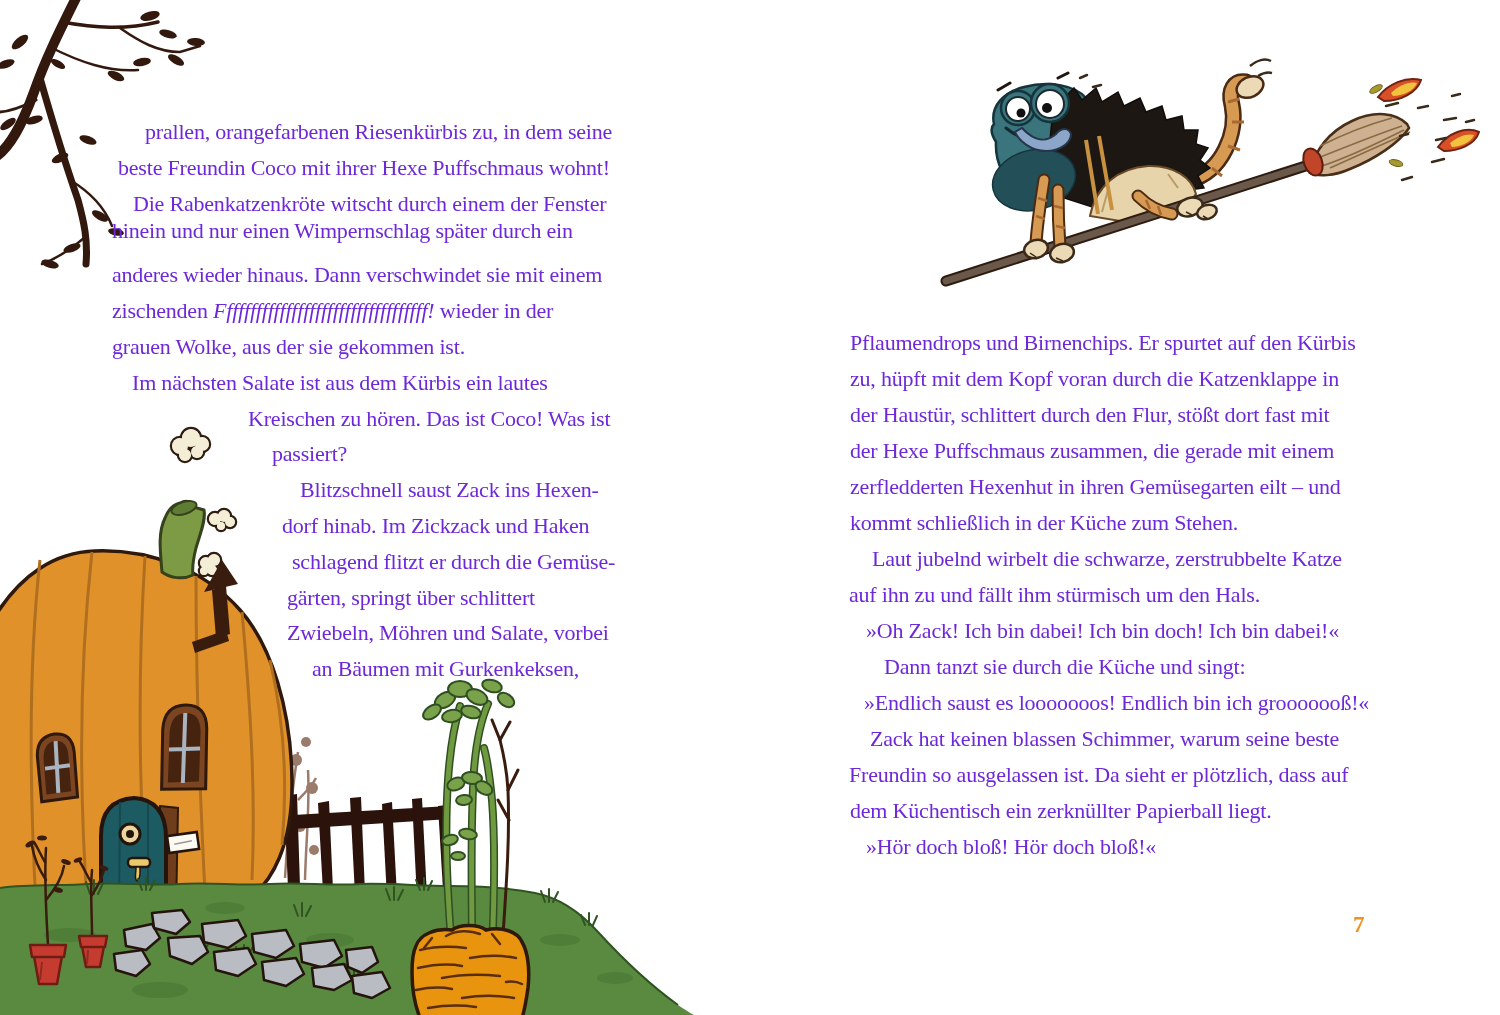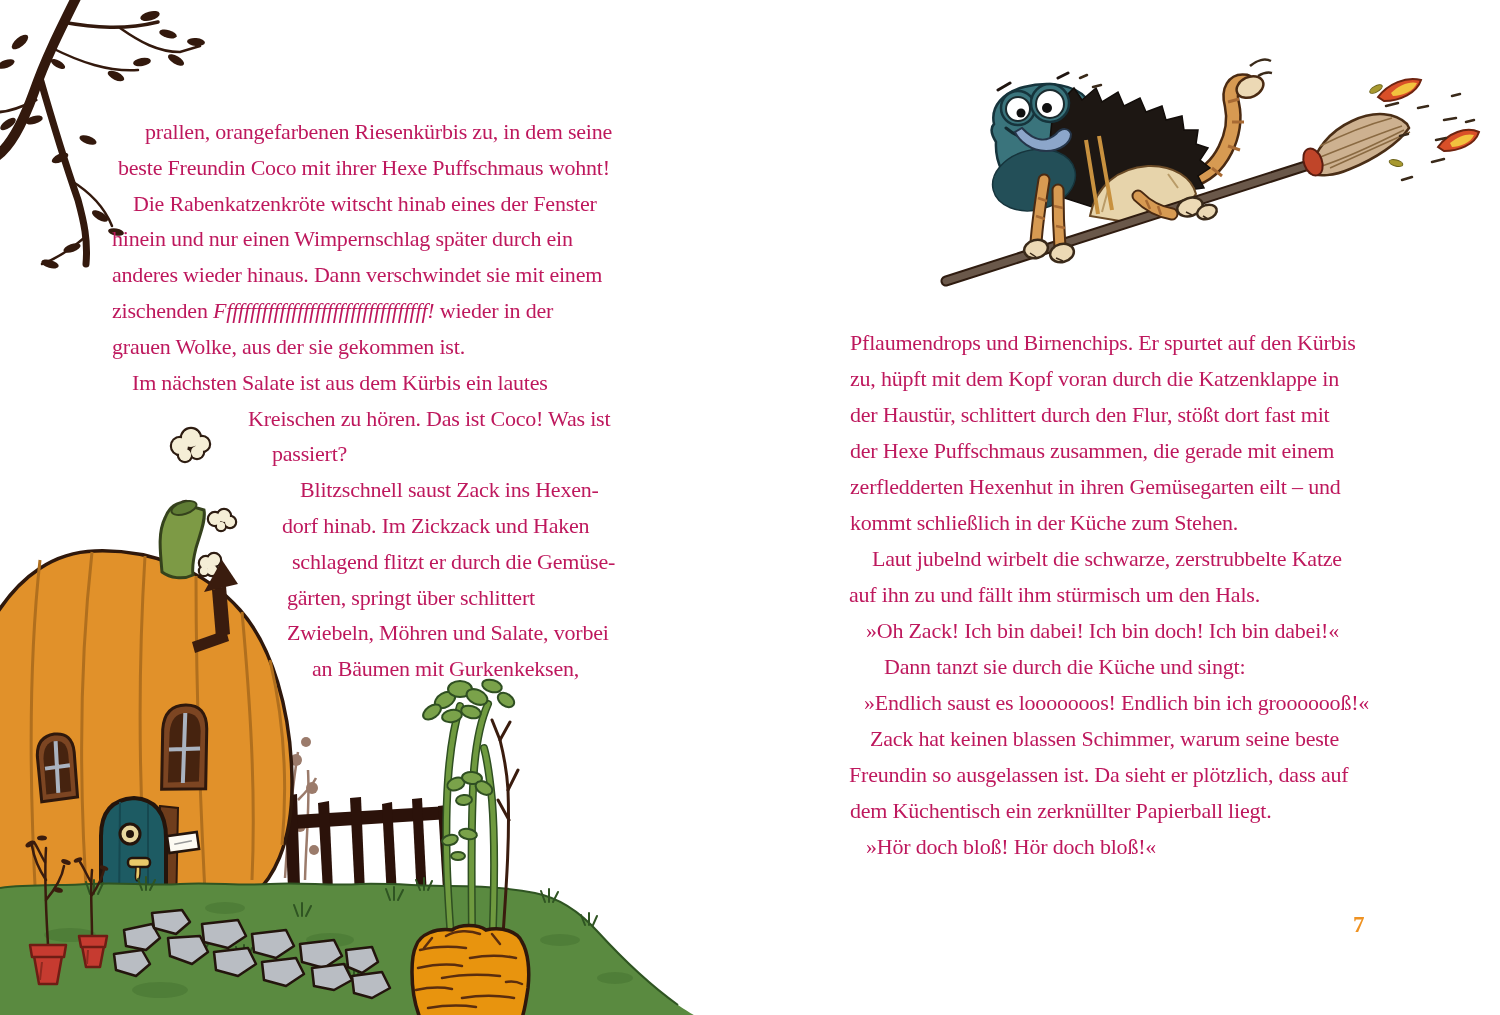--- a/index.html
+++ b/index.html
@@ -1,18 +1,18 @@
 <!DOCTYPE html>
 <html><head>
 <meta charset="utf-8">
 <style>
   html,body{margin:0;padding:0;}
   #spread{position:relative;width:1500px;height:1015px;background:#ffffff;overflow:hidden;
           font-family:"Liberation Serif","DejaVu Serif",serif;}
-  .tl{position:absolute;white-space:nowrap;font-size:22px;line-height:1;color:#be185d;letter-spacing:-0.2px;}
+  .tl{position:absolute;white-space:nowrap;font-size:22px;line-height:1;color:#6d28d9;letter-spacing:-0.2px;}
   .tl i{}
   .pgnum{position:absolute;left:1353px;top:913px;font-size:23px;font-weight:bold;color:#ef9221;line-height:1;}
   svg{position:absolute;display:block;}
 </style>
 </head>
 <body>
 
 <div id="spread">
 
   <svg style="left:0;top:0" width="215" height="275" viewBox="0 0 215 275">
@@ -346,22 +346,22 @@
         <path d="M428,1008 C446,1005 462,1005 476,1007"></path>
         <path d="M446,936 C456,930 470,930 480,934"></path>
         <path d="M432,938 L424,948 M492,934 L500,944"></path>
       </g>
     </g>
   </svg>
 
   <div>
     <div class="tl" style="left:145px;top:121px">prallen, orangefarbenen Riesenkürbis zu, in dem seine</div>
     <div class="tl" style="left:118px;top:157px">beste Freundin Coco mit ihrer Hexe Puffschmaus wohnt!</div>
-    <div class="tl" style="left:133px;top:193px">Die Rabenkatzenkröte witscht hinab eines der Fenster</div>
-    <div class="tl" style="left:112px;top:228px">hinein und nur einen Wimpernschlag später durch ein</div>
+    <div class="tl" style="left:133px;top:193px">Die Rabenkatzenkröte witscht durch einem der Fenster</div>
+    <div class="tl" style="left:112px;top:220px">hinein und nur einen Wimpernschlag später durch ein</div>
     <div class="tl" style="left:112px;top:264px">anderes wieder hinaus. Dann verschwindet sie mit einem</div>
     <div class="tl" style="left:112px;top:300px"><span>zischenden </span><i>Fffffffffffffffffffffffffffffffffff!</i><span> wieder in der</span></div>
     <div class="tl" style="left:112px;top:336px">grauen Wolke, aus der sie gekommen ist.</div>
     <div class="tl" style="left:132px;top:372px">Im nächsten Salate ist aus dem Kürbis ein lautes</div>
     <div class="tl" style="left:248px;top:408px">Kreischen zu hören. Das ist Coco! Was ist</div>
     <div class="tl" style="left:272px;top:443px">passiert?</div>
     <div class="tl" style="left:300px;top:479px">Blitzschnell saust Zack ins Hexen-</div>
     <div class="tl" style="left:282px;top:515px">dorf hinab. Im Zickzack und Haken</div>
     <div class="tl" style="left:292px;top:551px">schlagend flitzt er durch die Gemüse-</div>
     <div class="tl" style="left:287px;top:587px">gärten, springt über schlittert</div>

